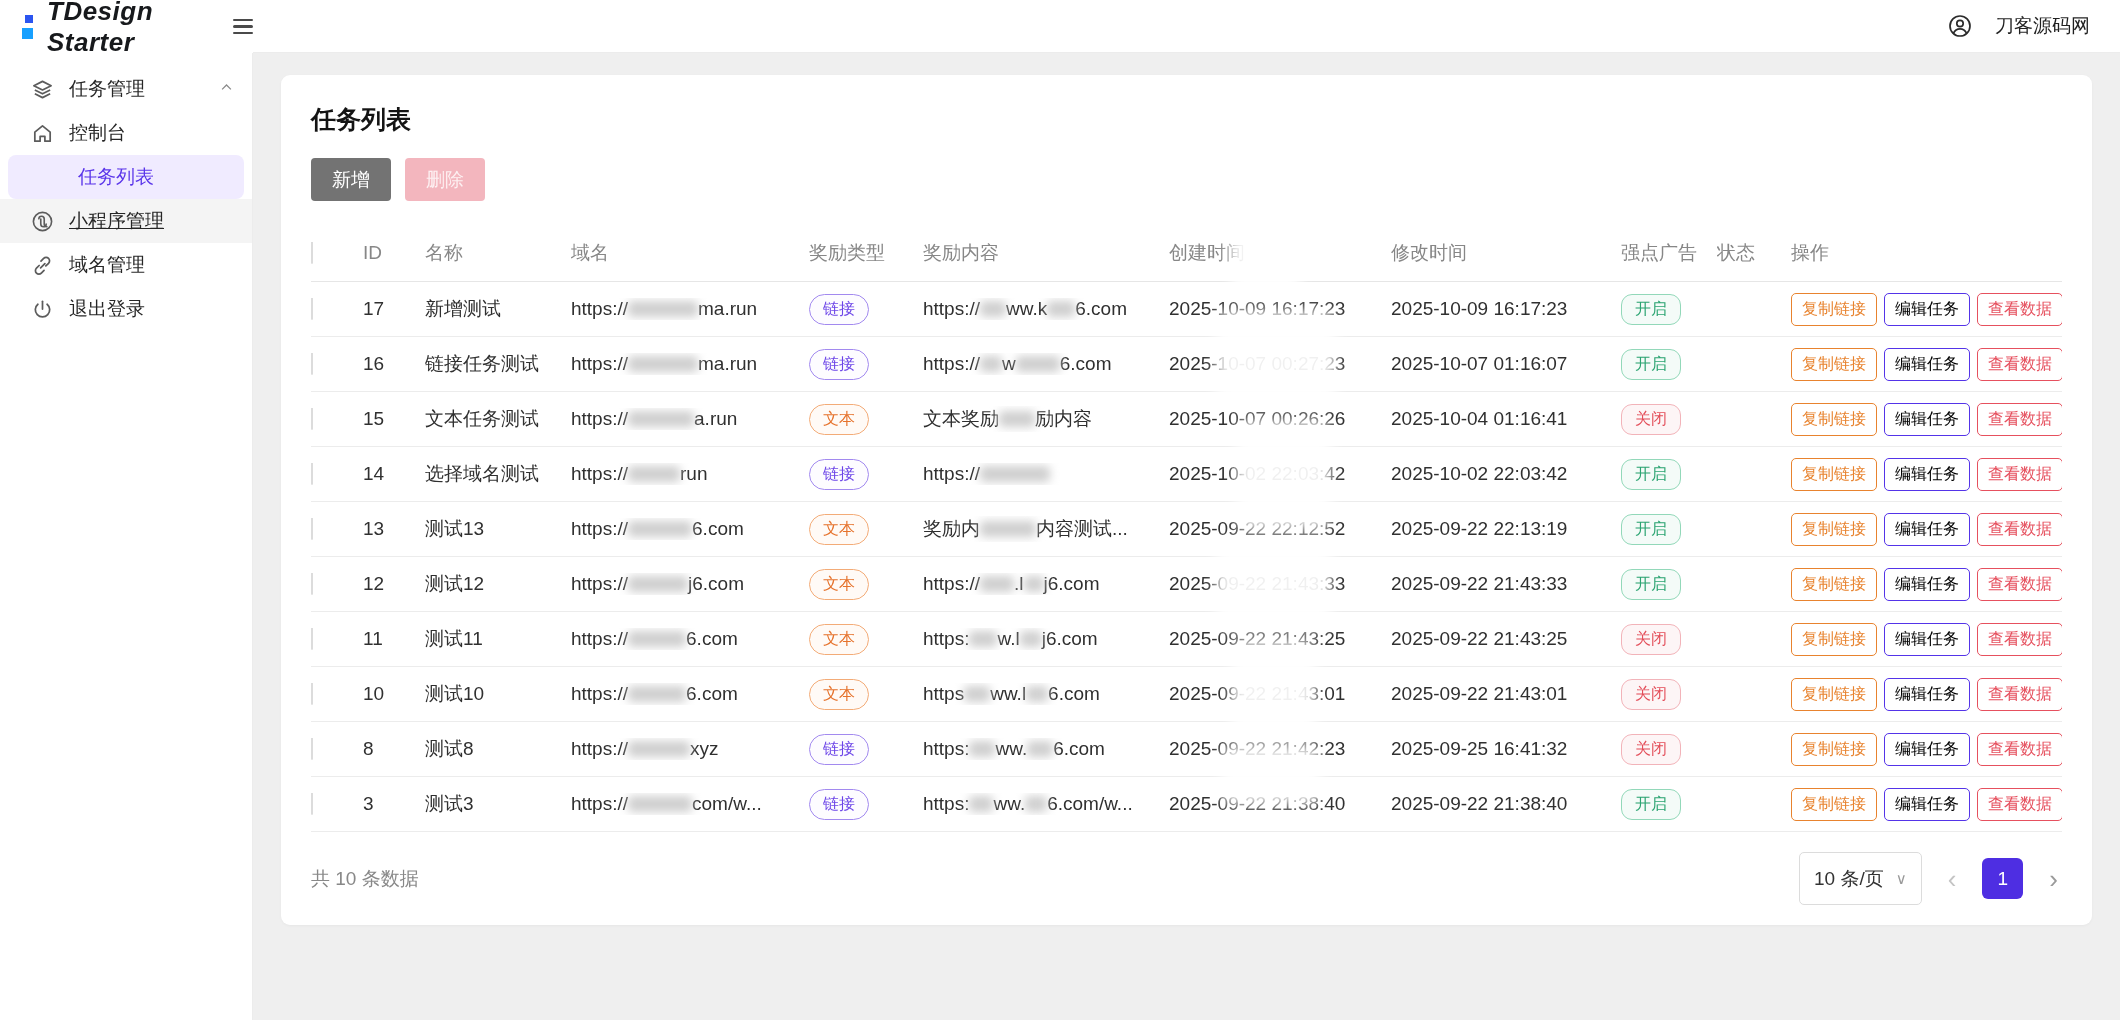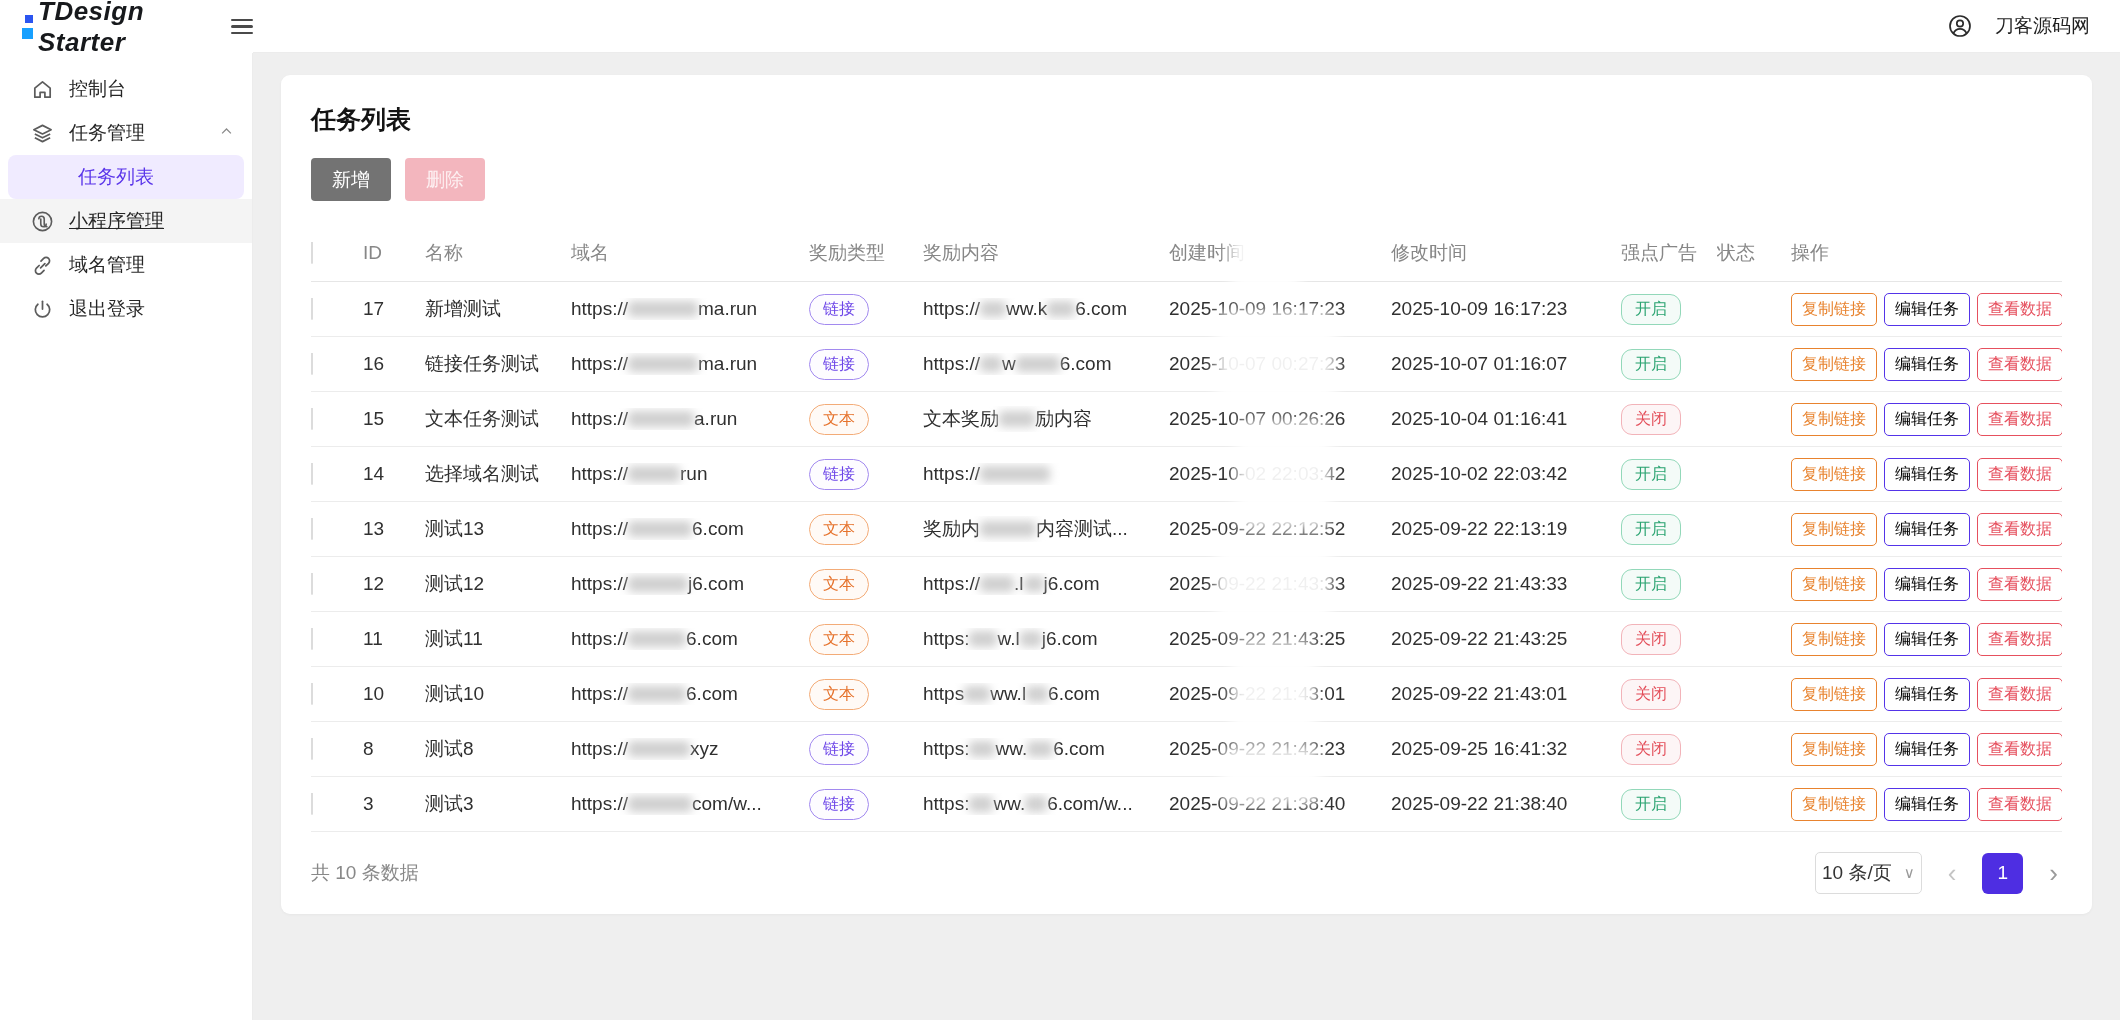--- a/index.html
+++ b/index.html
@@ -5,21 +5,21 @@
   * { margin:0; padding:0; box-sizing:border-box; }
   html,body { width:2120px; height:1020px; }
   body {
     font-family:"Liberation Sans","DejaVu Sans",sans-serif;
     background:#efefef; color:#303030; overflow:hidden;
   }
   .app { display:grid; width:2120px; height:1020px;
     grid-template-columns:253px 1fr; grid-template-rows:53px 1fr; }
 
   
-  .logo-cell { background:#fff; display:flex; align-items:center; padding-left:22px; gap:3px; }
+  .logo-cell { background:#fff; display:flex; align-items:center; padding-left:22px; gap:12px; }
   .logo-mark { display:flex; flex-direction:column; gap:5px; margin-right:2px; }
   .logo-mark .sq1 { width:8px; height:8px; background:#2b55f0; margin-left:3px; }
   .logo-mark .sq2 { width:11px; height:11px; background:#17a0ff; }
   .logo-text { font-size:26px; font-weight:bold; font-style:italic; letter-spacing:0.5px; color:#17191c; }
   .hamburger { width:24px; height:24px; display:flex; flex-direction:column; justify-content:center; gap:4px; cursor:pointer; margin-left:6px; }
   .hamburger i { display:block; height:2.5px; background:#4a4a4a; border-radius:2px; }
   .topbar { background:#fff; border-bottom:1px solid #ececec; display:flex; align-items:center; justify-content:flex-end; padding-right:30px; }
   .user-box { display:flex; align-items:center; gap:23px; cursor:pointer; }
   .user-box svg { display:block; }
   .user-name { font-size:19px; color:#1f1f1f; }
@@ -65,21 +65,21 @@
   .actions { display:flex; gap:7px; }
   .abtn { font-size:16px; padding:5px 10px; border-radius:5px; background:#fff; border:1.5px solid; cursor:pointer; white-space:nowrap; }
   .abtn-copy { color:#e8832e; border-color:#e8832e; }
   .abtn-edit { color:#000000; border-color:#5434e8; }
   .abtn-view { color:#e6505e; border-color:#e6505e; }
 
   
   .tfoot { display:flex; align-items:center; justify-content:space-between; margin-top:20px; }
   .total-text { font-size:19px; color:#888; }
   .pager { display:flex; align-items:center; gap:22px; }
-  .page-size { display:flex; align-items:center; gap:12px; border:1px solid #dcdcdc; border-radius:5px; height:42px; padding:0 6px; font-size:19px; color:#333; cursor:pointer; }
+  .page-size { display:flex; align-items:center; gap:12px; border:1px solid #dcdcdc; border-radius:5px; height:53px; padding:0 14px; font-size:19px; color:#333; cursor:pointer; }
   .page-size .chev { color:#999; font-size:15px; }
   .pg-arrow { font-size:26px; color:#c4c4c4; cursor:pointer; line-height:1; padding:0 4px; }
   .pg-arrow.next { color:#9a9a9a; }
   .pg-num { width:41px; height:41px; border-radius:6px; background:#4e2ee2; color:#fff; font-size:19px; display:flex; align-items:center; justify-content:center; cursor:pointer; }
 
   
   .smudge { position:absolute; background:rgba(255,255,255,0.93); filter:blur(7px); border-radius:10px; pointer-events:none; z-index:5; }
 </style>
 </head>
 <body>
@@ -109,37 +109,37 @@
         </svg>
       </span>
       <span class="user-name">刀客源码网</span>
     </div>
   </div>
 
   <div class="sidebar" id="sidebar">
       <div class="side-item">
         <span class="mi">
           <svg width="23" height="23" viewBox="0 0 24 24" fill="none" stroke="currentColor" stroke-width="1.8">
-            <path d="M4 10.5 12 4l8 6.5V20h-5.5v-5h-5v5H4z" stroke-linejoin="round"></path>
-          </svg>
-        </span>
-        <span class="lbl">控制台</span>
-      </div>
-      <div class="side-item">
-        <span class="mi">
-          <svg width="23" height="23" viewBox="0 0 24 24" fill="none" stroke="currentColor" stroke-width="1.8">
             <path d="M3 8l9-4.5L21 8l-9 4.5z" stroke-linejoin="round"></path>
             <path d="M4 12.5l8 4 8-4" stroke-linejoin="round"></path>
             <path d="M4 16.5l8 4 8-4" stroke-linejoin="round"></path>
           </svg>
         </span>
         <span class="lbl">任务管理</span>
         <span class="arrow"><svg width="15" height="15" viewBox="0 0 24 24" fill="none" stroke="currentColor" stroke-width="2">
             <path d="M5 15l7-7 7 7"></path>
           </svg></span>
+      </div>
+      <div class="side-item">
+        <span class="mi">
+          <svg width="23" height="23" viewBox="0 0 24 24" fill="none" stroke="currentColor" stroke-width="1.8">
+            <path d="M4 10.5 12 4l8 6.5V20h-5.5v-5h-5v5H4z" stroke-linejoin="round"></path>
+          </svg>
+        </span>
+        <span class="lbl">控制台</span>
       </div>
       <div class="side-sub active">任务列表</div>
       <div class="side-item hovered">
         <span class="mi">
           <svg width="23" height="23" viewBox="0 0 24 24" fill="none" stroke="currentColor" stroke-width="1.7">
             <circle cx="12" cy="12" r="9.5"></circle>
             <path d="M8.2 9.2c0-1.6 1.3-2.7 2.8-2.7 1.6 0 2.8 1.2 2.8 2.9v5.2c0 1.7 1.2 2.9 2.8 2.9" stroke-linecap="round"></path>
             <path d="M15.8 14.8c0 1.6-1.3 2.7-2.8 2.7-1.6 0-2.8-1.2-2.8-2.9V9.4" stroke-linecap="round"></path>
           </svg>
         </span>

